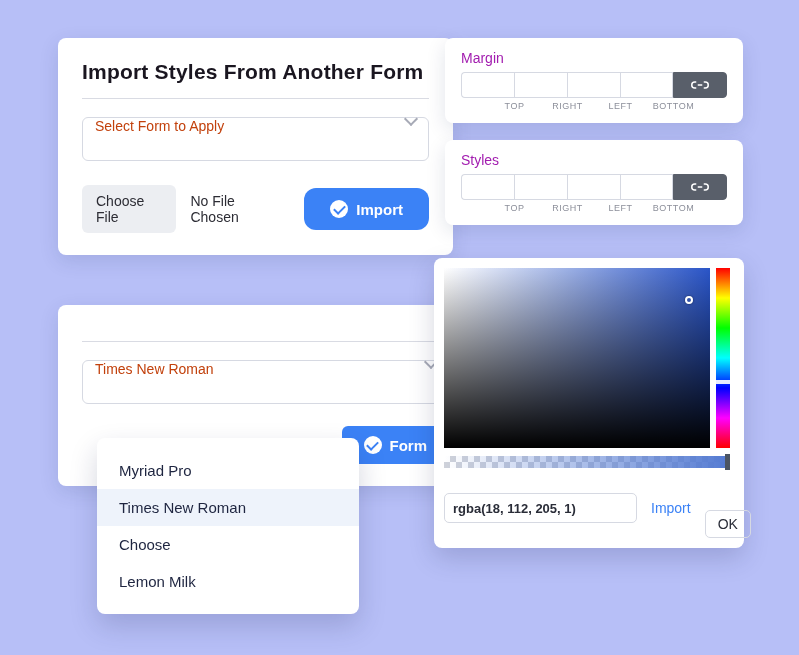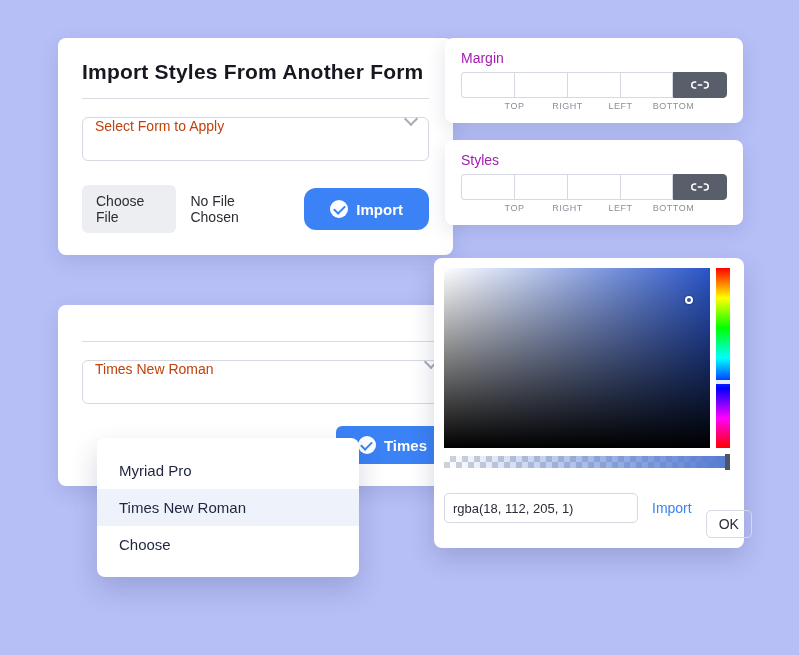--- a/index.html
+++ b/index.html
@@ -99,21 +99,21 @@
   .hue .slider { position:absolute; left:-2px; right:-2px; height:4px; background:rgba(255,255,255,.9);}
   .alpha-row { margin-top:8px; height:12px; width:286px; position:relative; cursor:pointer;
     background:
       linear-gradient(to right, rgba(83,122,210,0), rgba(83,122,210,1)),
       repeating-conic-gradient(#cfd2da 0% 25%, #fff 0% 50%) 0 0/12px 12px;
   }
   .alpha-row .slider { position:absolute; top:-2px; bottom:-2px; width:5px; background:#4b5563; right:0;}
   .picker-foot { display:flex; gap:8px; margin-top:10px; align-items:center;}
   .picker-foot input {
     flex:1; height:30px; border:1px solid #d6d9e2; border-radius:5px; padding:0 8px;
-    font-size:13px; color:#2a2d38;
+    font-size:13px; color:#2a2d38;font-weight:bold;
   }
   .picker-foot .clear { color:#3b82f6; font-size:14px; cursor:pointer; padding:0 6px;}
   .picker-foot .ok {
     border:1px solid #d6d9e2; border-radius:5px; padding:5px 12px;
     font-size:14px; cursor:pointer; color:#2a2d38;margin-top:32px;
   }
 </style>
 </head>
 <body>
 
@@ -179,29 +179,30 @@
 
 <div class="card" style="left:58px; top:305px; width:415px;">
   <hr class="rule">
   <div class="select">
     <span>Times New Roman</span>
     <span class="chev"></span>
   </div>
   <div class="row" style="justify-content:flex-end; margin-top:22px;">
     <div class="primary">
       <span class="chk"></span>
-      <span>Times</span>
+      <span>Form</span>
     </div>
   </div>
 </div>
 
 <div class="dropdown" style="left:97px; top:438px; width:262px;">
   <div class="item">Myriad Pro</div>
   <div class="item sel">Times New Roman</div>
   <div class="item">Choose</div>
+  <div class="item">Lemon Milk</div>
 </div>
 
 <div class="picker" style="left:434px; top:258px; width:310px;">
   <div class="picker-main">
     <div class="sat">
       <div class="cursor" style="left:92%; top:18%;"></div>
     </div>
     <div class="hue">
       <div class="slider" style="top:62%;"></div>
     </div>

